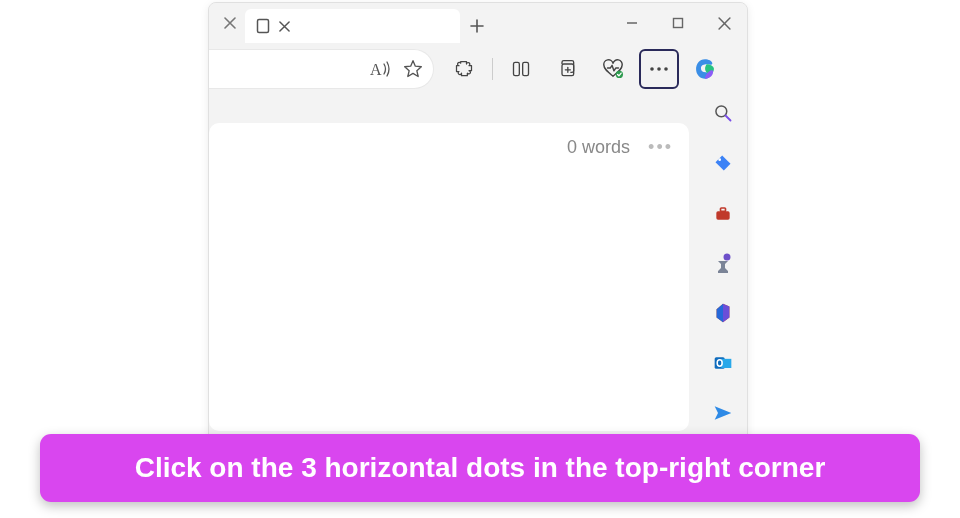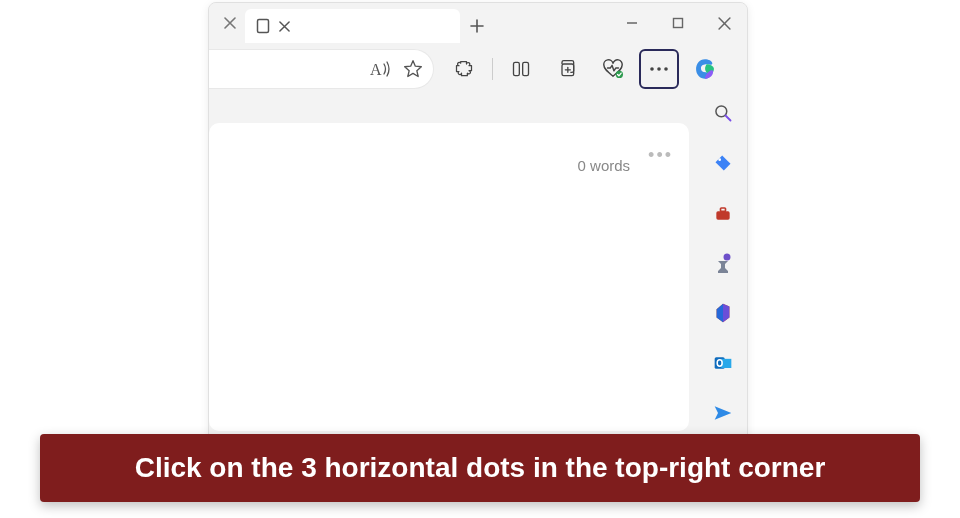--- a/index.html
+++ b/index.html
@@ -125,44 +125,44 @@
     display:flex;
     flex-direction:column;
   }
   .page-card-top {
     display:flex;
     justify-content:flex-end;
     align-items:center;
     gap: 18px;
     color:#888;
   }
-  .word-count { font-size:15px; color:#888;margin-top:20px; }
+  .word-count { font-size:18px; color:#888; }
   .card-dots { color:#bbb; letter-spacing:2px; font-size:18px; }
   .sidebar {
     width: 48px;
     display:flex;
     flex-direction:column;
     align-items:center;
     gap: 22px;
     padding-top: 4px;
     background:#f3f3f3;
   }
   .side-item {
     width:28px; height:28px;
     display:flex; align-items:center; justify-content:center;
   }
   .caption-bar {
     position:absolute;
     left: 40px; right: 40px;
     bottom: 16px;
-    background: #7f1d1d;
+    background: #d946ef;
     color:#fff;
     text-align:center;
     padding: 18px 20px;
-    border-radius: 4px;
+    border-radius: 11px;
     font-size: 28px;
     font-weight: 600;
     box-shadow: 0 4px 12px rgba(0,0,0,0.25);
   }
   svg { display:block; }
 </style>
 </head>
 <body>
 
 <div class="browser-window">

